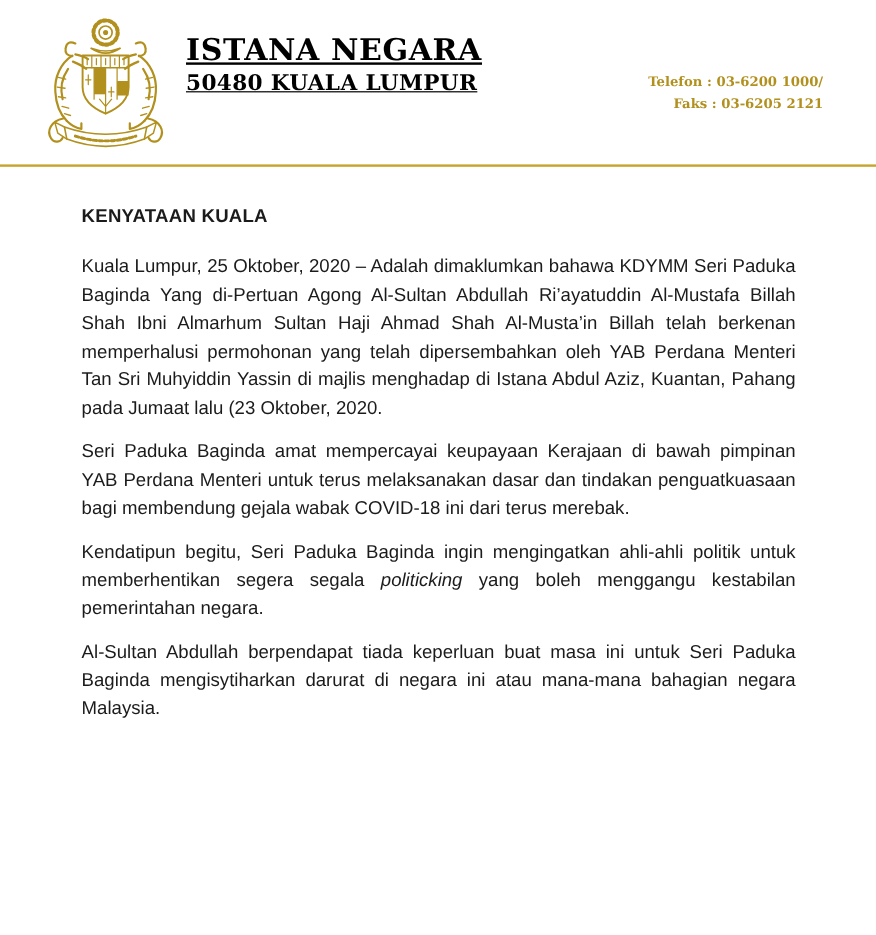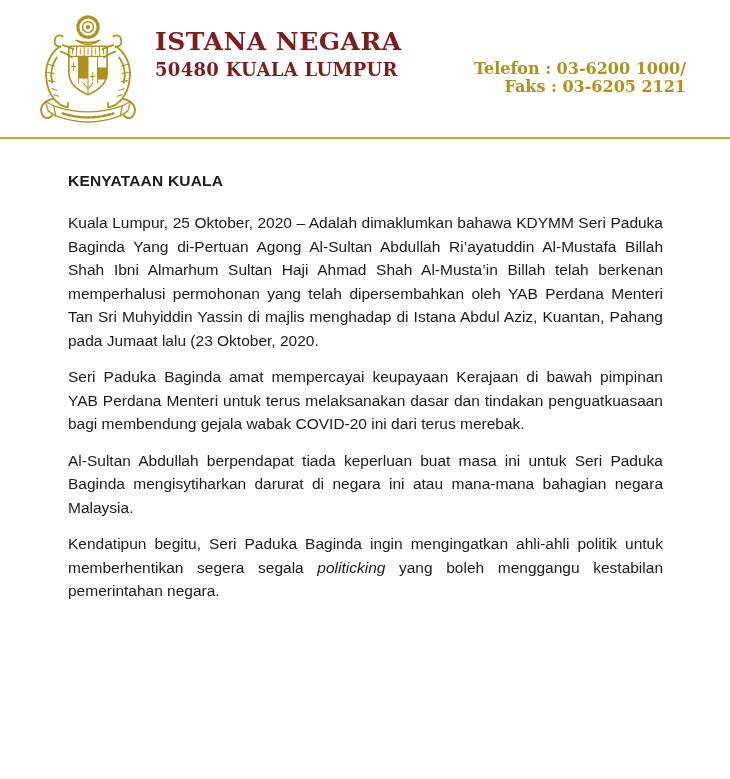--- a/index.html
+++ b/index.html
@@ -10,37 +10,38 @@
     background:#ffffff;
     overflow:hidden;
   }
   
   .emblem {
     position:absolute; left:28px; top:12px;
     width:120px; height:113px;
   }
   .org-block {
     position:absolute; left:155px; top:27px;
-    color:#7f1d1d;
+    color:#000000;
     font-family:"DejaVu Serif", "Liberation Serif", serif;
     font-weight:bold;
+    text-decoration:underline;
   }
   .org-name {
     font-size:25px; line-height:30px; letter-spacing:0.5px;
     margin-bottom:2px;
   }
   .org-addr { font-size:18px; line-height:21.5px; letter-spacing:0.3px; }
   .org-web  { font-size:15px; line-height:19px; margin-top:2px; }
   .contact-block {
     position:absolute; right:44px; top:60px;
     text-align:right;
     color:#B2901E;
     font-family:"DejaVu Serif", "Liberation Serif", serif;
     font-weight:bold;
-    font-size:16px; line-height:17.5px;
+    font-size:11px; line-height:17.5px;
   }
   .rule {
     position:absolute; left:0; right:0; top:137px;
     height:2px; background:#C7A42F;
   }
   
   .content {
     position:absolute; left:68px; top:172px; width:595px;
     color:#1b1b1b;
   }
@@ -134,18 +135,18 @@
   <div class="contact-block">
     <div>Telefon : 03-6200 1000/</div>
     <div>Faks : 03-6205 2121</div>
   </div>
 
   <div class="rule"></div>
 
   <div class="content">
     <div class="media-heading">KENYATAAN KUALA</div>
     <p>Kuala Lumpur, 25 Oktober, 2020 – Adalah dimaklumkan bahawa KDYMM Seri Paduka Baginda Yang di-Pertuan Agong Al-Sultan Abdullah Ri’ayatuddin Al-Mustafa Billah Shah Ibni Almarhum Sultan Haji Ahmad Shah Al-Musta’in Billah telah berkenan memperhalusi permohonan yang telah dipersembahkan oleh YAB Perdana Menteri Tan Sri Muhyiddin Yassin di majlis menghadap di Istana Abdul Aziz, Kuantan, Pahang pada Jumaat lalu (23 Oktober, 2020.</p>
-    <p>Seri Paduka Baginda amat mempercayai keupayaan Kerajaan di bawah pimpinan YAB Perdana Menteri untuk terus melaksanakan dasar dan tindakan penguatkuasaan bagi membendung gejala wabak COVID-20 ini dari terus merebak.</p>
+    <p>Seri Paduka Baginda amat mempercayai keupayaan Kerajaan di bawah pimpinan YAB Perdana Menteri untuk terus melaksanakan dasar dan tindakan penguatkuasaan bagi membendung gejala wabak COVID-18 ini dari terus merebak.</p>
+    <p><span>Kendatipun begitu, Seri Paduka Baginda ingin mengingatkan ahli-ahli politik untuk memberhentikan segera segala </span><span class="it">politicking</span><span> yang boleh menggangu kestabilan pemerintahan negara.</span></p>
     <p>Al-Sultan Abdullah berpendapat tiada keperluan buat masa ini untuk Seri Paduka Baginda mengisytiharkan darurat di negara ini atau mana-mana bahagian negara Malaysia.</p>
-    <p><span>Kendatipun begitu, Seri Paduka Baginda ingin mengingatkan ahli-ahli politik untuk memberhentikan segera segala </span><span class="it">politicking</span><span> yang boleh menggangu kestabilan pemerintahan negara.</span></p>
   </div>
 
 </div>
 
 </body></html>

